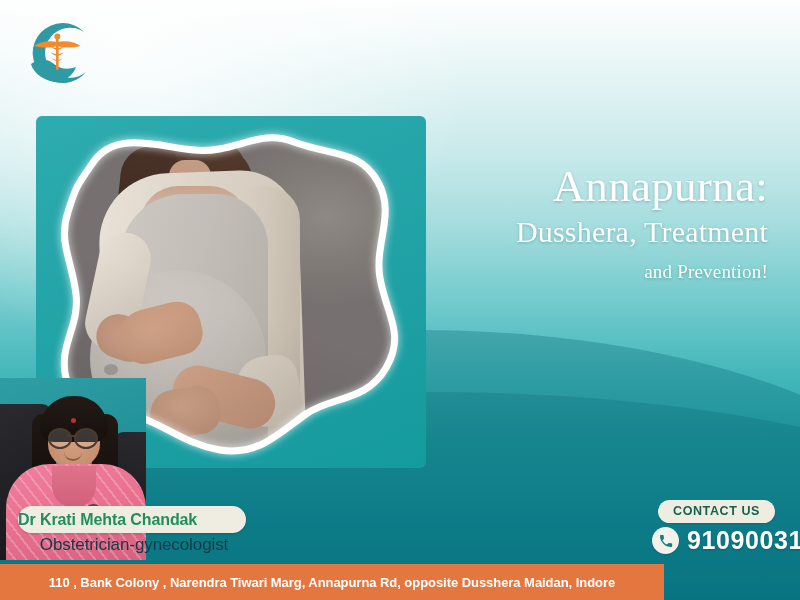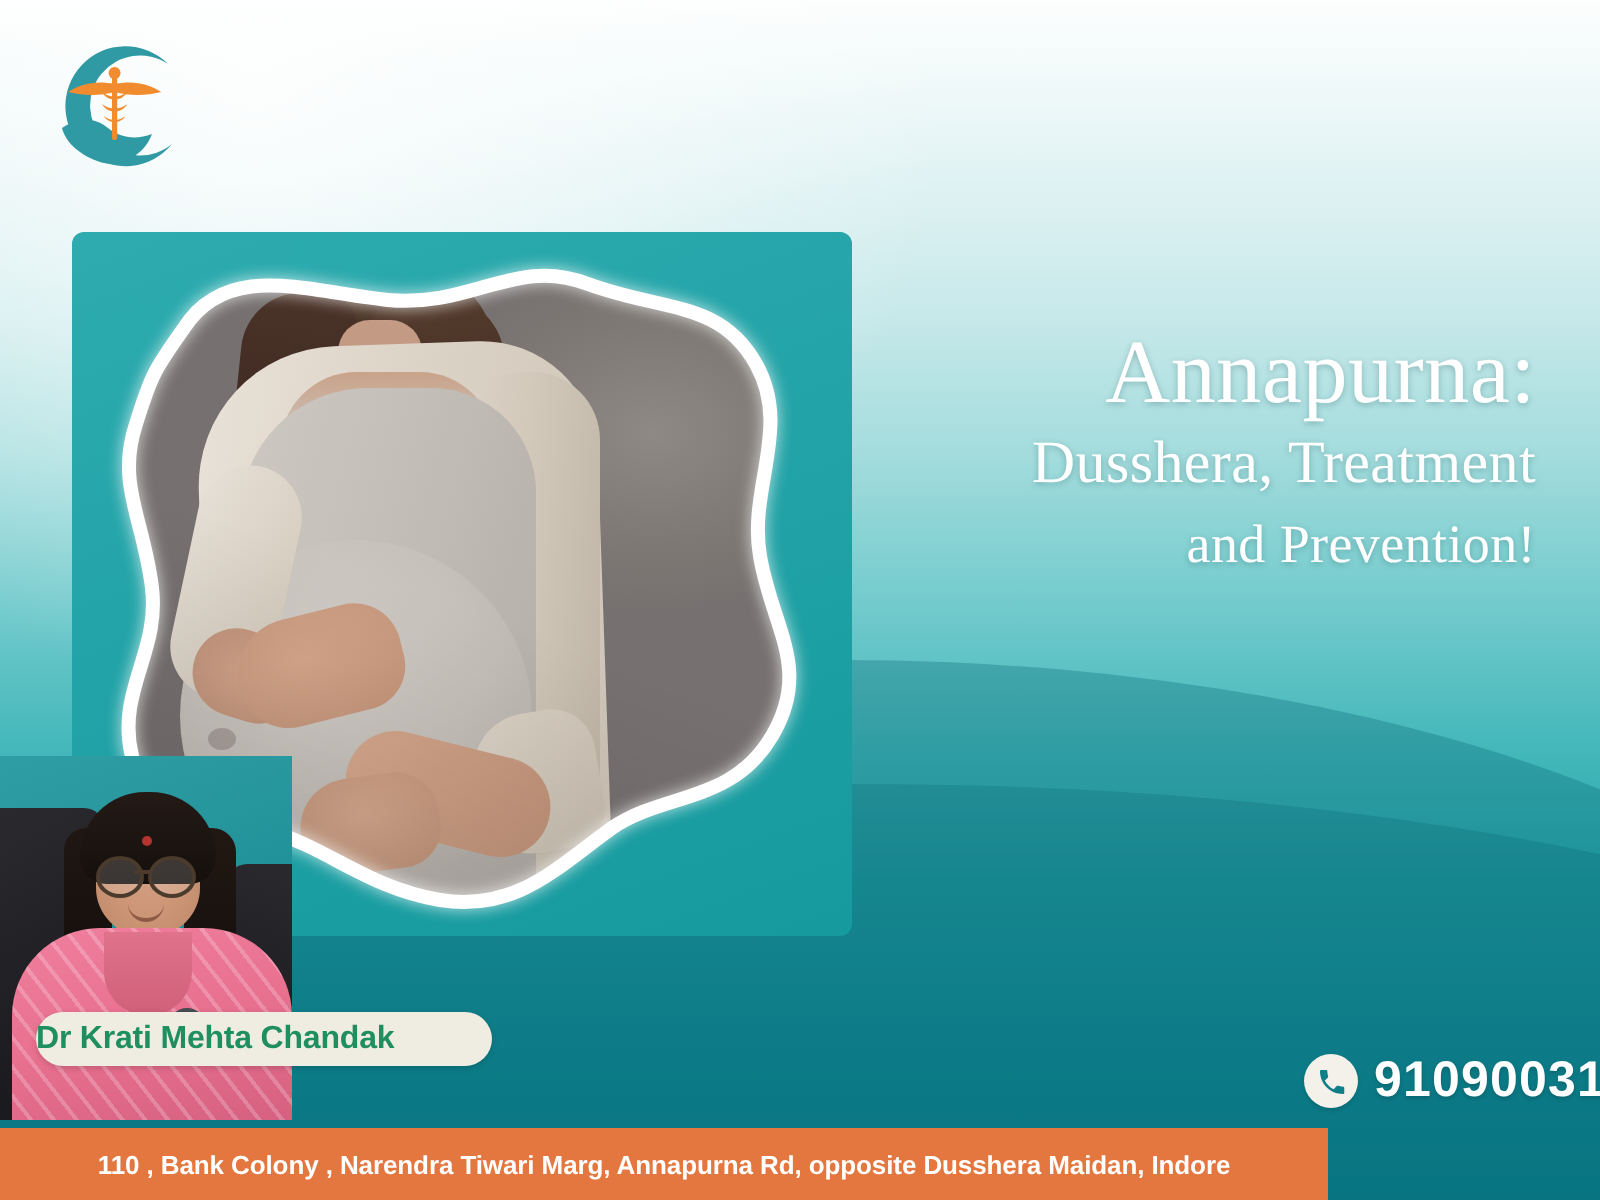--- a/index.html
+++ b/index.html
@@ -233,21 +233,21 @@
   
   .headline{
     position:absolute;right:32px;top:160px;width:470px;
     text-align:right;color:#ffffff;
     font-family:"Liberation Serif",serif;
     text-shadow:0 1px 3px rgba(0,60,66,.28);
   }
   .hl-1{font-size:45px;line-height:50px;letter-spacing:.3px;}
   .hl-2{font-size:45px;line-height:52px;letter-spacing:.3px;}
   .hl-3{font-size:30px;line-height:40px;letter-spacing:.2px;}
-  .hl-4{font-size:27px;line-height:40px;letter-spacing:.2px;}
+  .hl-4{font-size:19px;line-height:40px;letter-spacing:.2px;}
 
   
   .contact-pill{
     position:absolute;left:658px;top:500px;
     padding:4px 15px 5px;border-radius:14px;
     background:#efece1;color:#16614f;
     font-size:12.5px;font-weight:bold;letter-spacing:.6px;
     box-shadow:0 1px 2px rgba(0,0,0,.12);
   }
   .phone-row{
@@ -383,30 +383,32 @@
     <div class="doc-kurta-v"></div>
     <div class="doc-steth"></div>
   </div>
 
   <div class="headline">
     <div class="hl-2">Annapurna:</div>
     <div class="hl-3">Dusshera, Treatment</div>
     <div class="hl-4">and Prevention!</div>
   </div>
 
+  <div class="contact-pill">CONTACT US</div>
   <div class="phone-row">
     <span class="phone-ic">
       <svg width="16" height="16" viewBox="0 0 24 24">
         <path d="M6.6 10.8c1.5 2.9 3.7 5.1 6.6 6.6l2.2-2.2c.3-.3.7-.4 1.1-.3 1.2.4 2.4.6 3.7.6.6 0 1 .4 1 1V20c0 .6-.4 1-1 1C10.6 21 3 13.4 3 4c0-.6.4-1 1-1h3.5c.6 0 1 .4 1 1 0 1.3.2 2.5.6 3.7.1.4 0 .8-.3 1.1l-2.2 2Z" fill="#0f7f87"></path>
       </svg>
     </span>
     <span class="phone-num">9109003103</span>
   </div>
 
   <div class="name-pill">
     <span>Dr Krati Mehta Chandak</span>
   </div>
+  <div class="role">Obstetrician-gynecologist</div>
 
   <div class="addr">
     <span>110 , Bank Colony , Narendra Tiwari Marg, Annapurna Rd, opposite Dusshera Maidan, Indore</span>
   </div>
 
 </div>
 
 </body></html>

